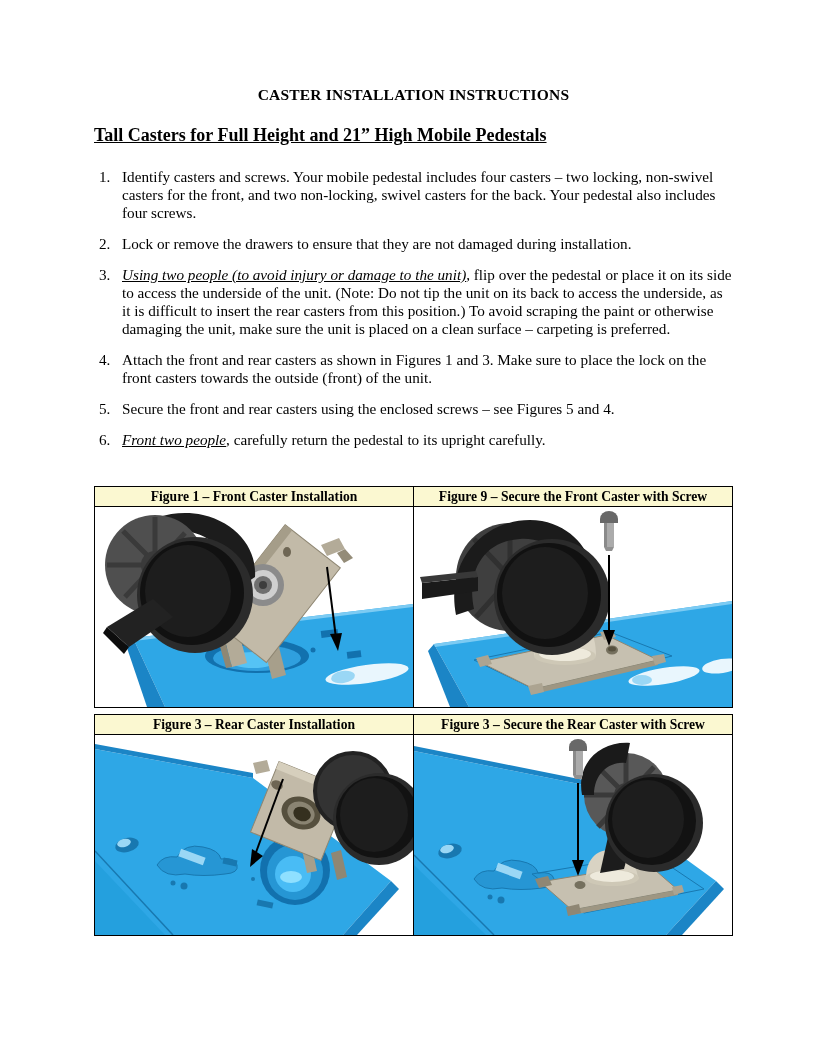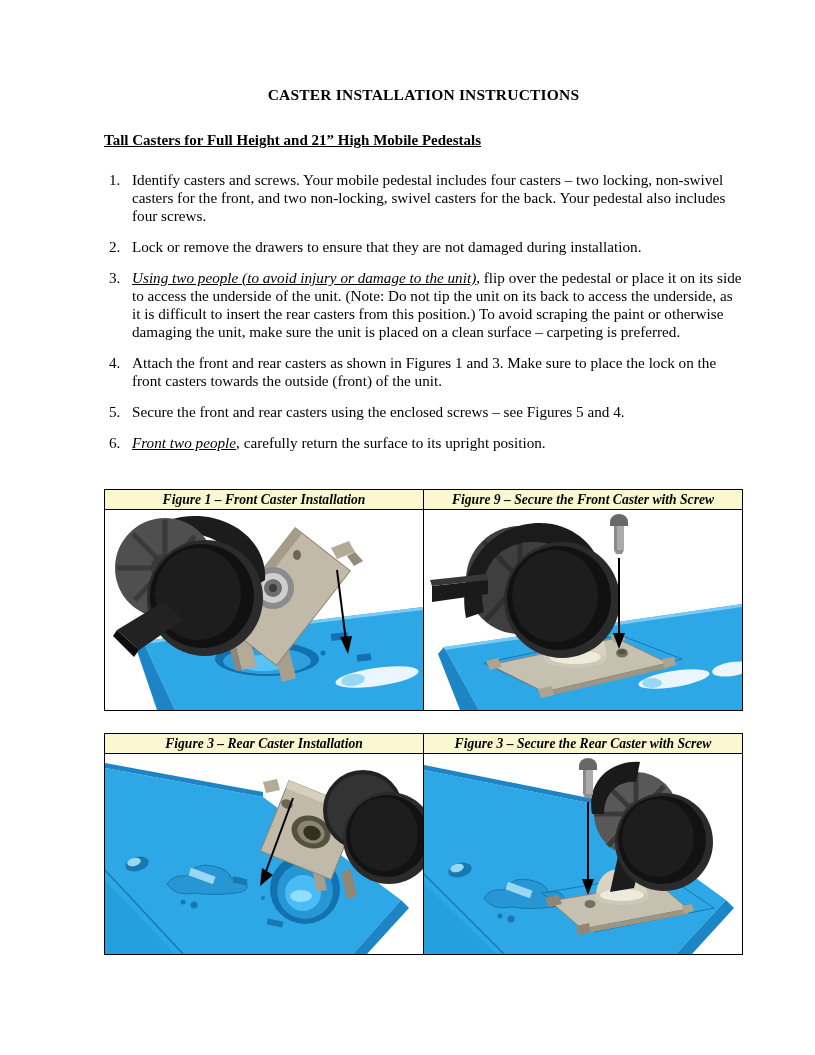--- a/index.html
+++ b/index.html
@@ -1,40 +1,40 @@
 <!DOCTYPE html>
 <html><head>
 <meta charset="utf-8">
 <style>
   * { margin:0; padding:0; box-sizing:border-box; }
   html,body { background:#ffffff; }
   body {
     width:815px; height:1055px; position:relative;
     font-family:"Liberation Serif", serif; color:#000;
   }
-  .content { position:absolute; left:104px; top:0; width:639px; }
+  .content { position:absolute; left:94px; top:0; width:639px; }
   .doc-title {
     margin-top:86px; text-align:center;
     font-size:15.5px; font-weight:bold; letter-spacing:.2px;
   }
   .section-heading {
-    margin-top:28px; font-size:15px; font-weight:bold;
+    margin-top:21px; font-size:18px; font-weight:bold;
     text-decoration:underline;
   }
   .steps { margin-top:22px; list-style:none; }
   .step { display:flex; font-size:15.2px; line-height:18px; margin-bottom:13px; }
   .step .num { flex:0 0 28px; padding-left:5px; }
   .step .body { flex:1; }
   .em-lead { font-style:italic; text-decoration:underline; }
   table.figure-table {
-    border-collapse:collapse; width:639px; table-layout:fixed;font-style:italic;
+    border-collapse:collapse; width:639px; table-layout:fixed;
   }
   table.figure-table td { border:1.5px solid #000; padding:0; }
   .fig-table-1 { margin-top:37px; }
-  .fig-table-2 { margin-top:22px; }
+  .fig-table-2 { margin-top:6px; }
   td.caption-cell {
     background:#FBF8D1; height:20px; text-align:center;
     font-weight:bold; font-size:13.6px; vertical-align:middle;
   }
   td.image-cell { height:200px; background:#fff; vertical-align:top; }
   td.image-cell svg { display:block; }
 </style>
 </head>
 <body>
 
@@ -60,21 +60,21 @@
     <li class="step">
       <span class="num">4.</span>
       <span class="body">Attach the front and rear casters as shown in Figures 1 and 3.  Make sure to place the lock on the front casters towards the outside (front) of the unit.</span>
     </li>
     <li class="step">
       <span class="num">5.</span>
       <span class="body">Secure the front and rear casters using the enclosed screws – see Figures 5 and 4.</span>
     </li>
     <li class="step">
       <span class="num">6.</span>
-      <span class="body"><span class="em-lead">Front two people</span><span>, carefully return the surface to its upright position.</span></span>
+      <span class="body"><span class="em-lead">Front two people</span><span>, carefully return the pedestal to its upright carefully.</span></span>
     </li>
   </ol>
 
   <table class="figure-table fig-table-1">
     <tbody>
         <tr>
       <td class="caption-cell">Figure 1 – Front Caster Installation</td>
       <td class="caption-cell">Figure 9 – Secure the Front Caster with Screw</td>
     </tr>
     <tr>

